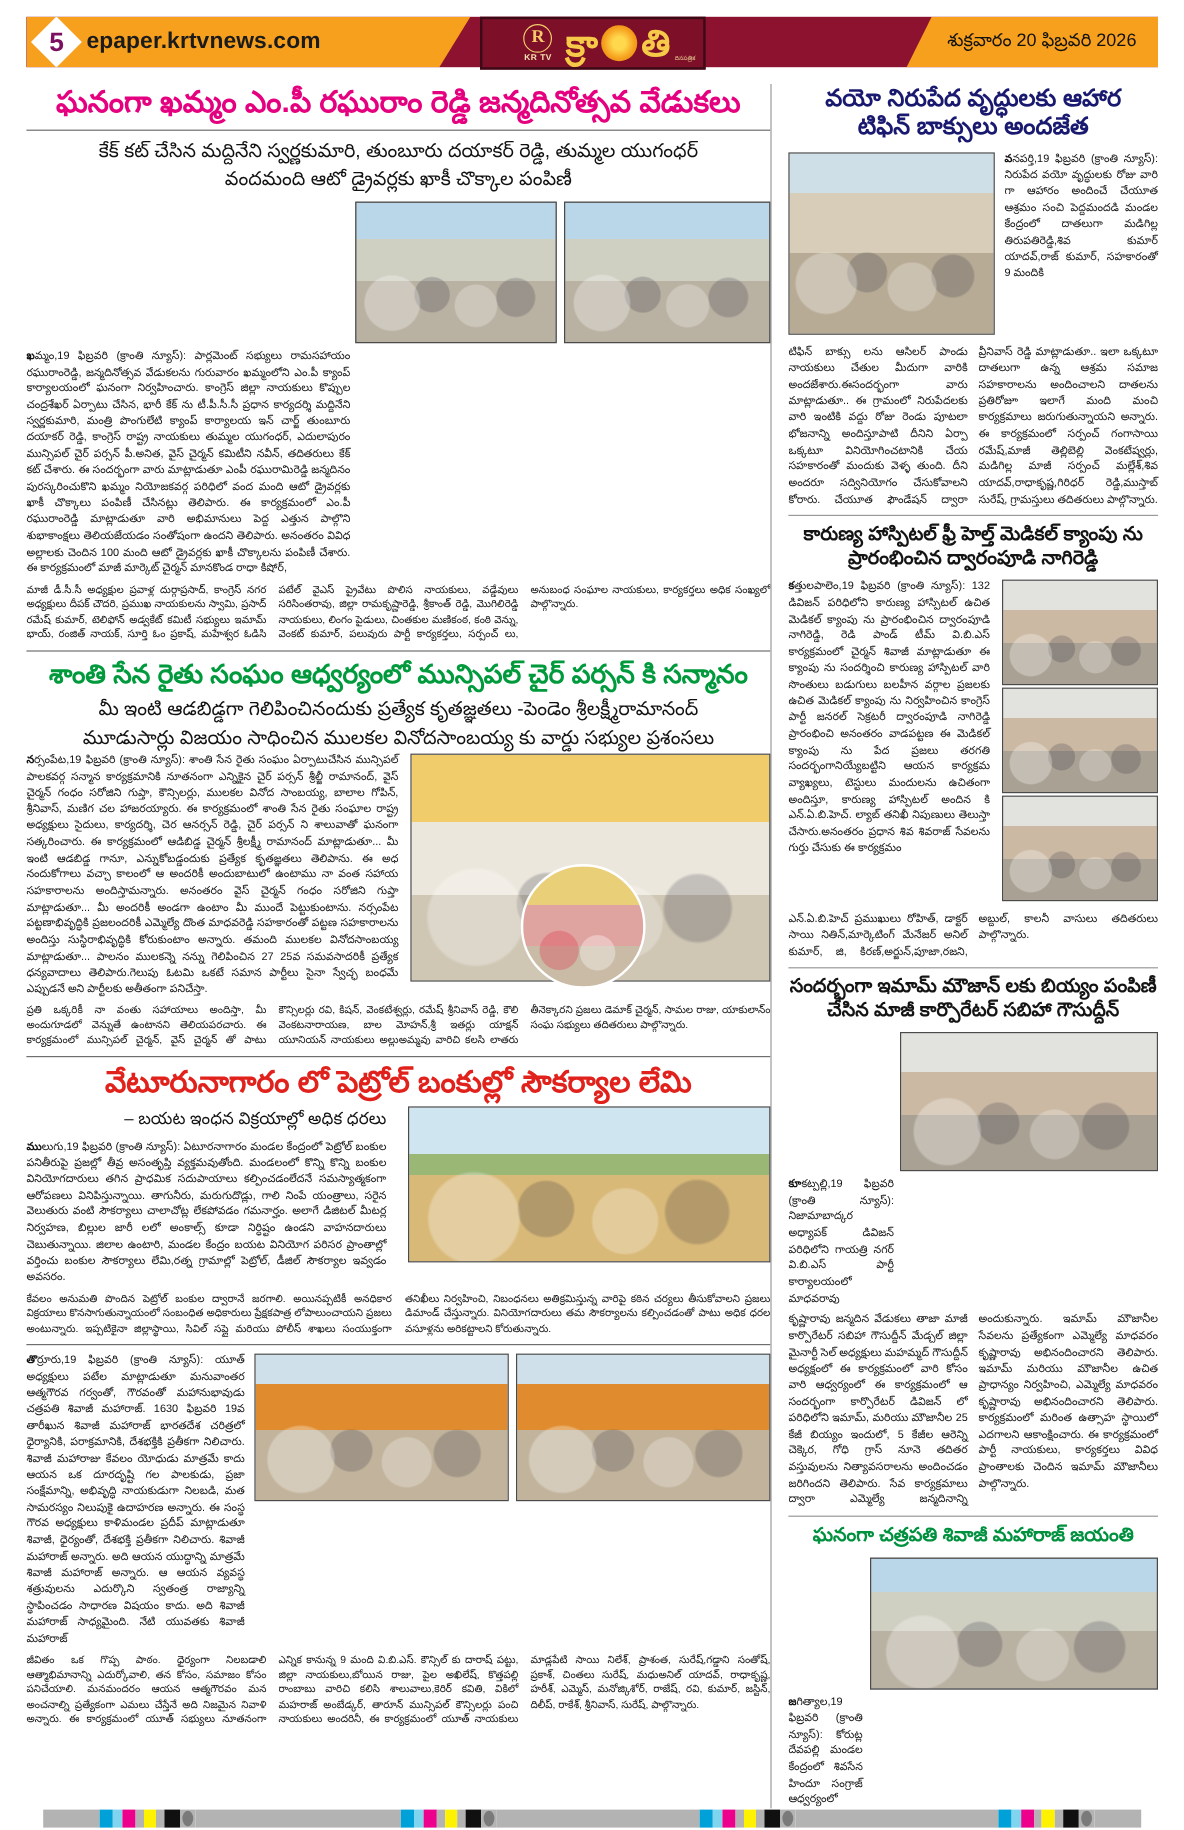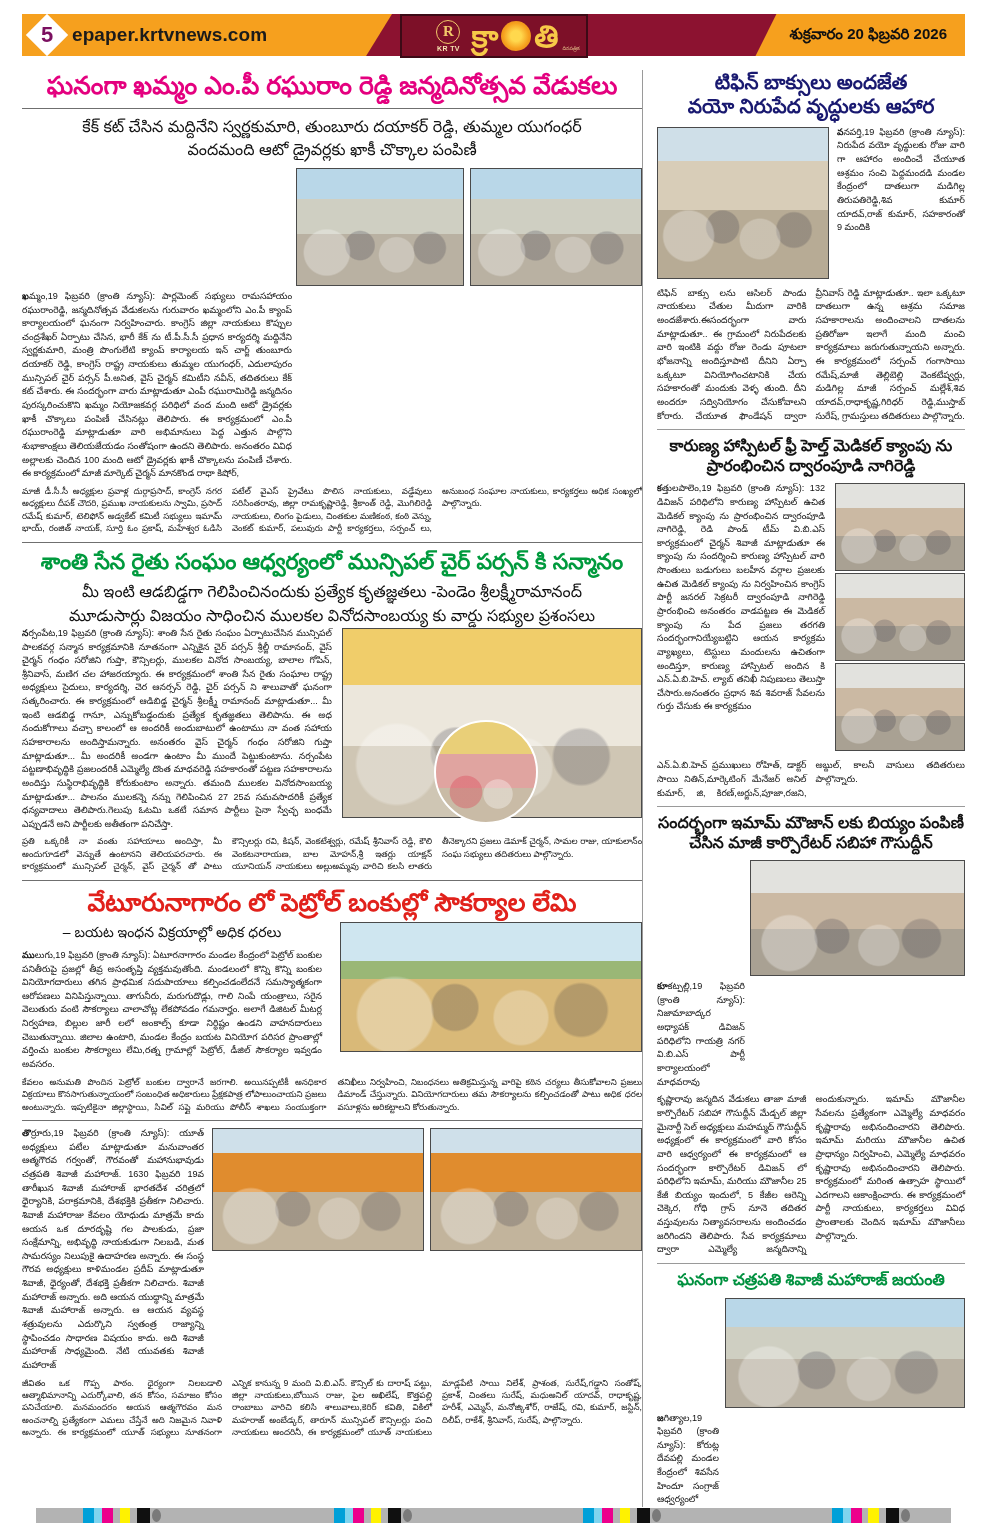--- a/index.html
+++ b/index.html
@@ -64,38 +64,38 @@
     background: radial-gradient(circle, #ffd84d 25%, #f6a01e 60%, #e07c10 100%);
     flex: none;
   }
   .logo-sub { color:#e8c98f; font-size:5px; position:absolute; right:6px; bottom:4px;}
   .mh-right {
     position: absolute; right: 22px; top: 0; height: 42px; padding: 0 18px 0 34px;
     background: #f6a01e;
     clip-path: polygon(10% 0, 100% 0, 100% 100%, 0 100%);
     display: flex; align-items: center;
   }
-  .mh-date { color:#111; font-weight: bold; font-size: 15px; white-space: nowrap; }
+  .mh-date { color:#111; font-weight: normal; font-size: 15px; white-space: nowrap; }
 
   
   .body-wrap { position: relative; padding: 6px 22px 0 22px; display: flex; gap: 0; }
   .col-left { width: 620px; flex: none; }
   .col-right { width: 323px; flex: none; padding-left: 14px; border-left: 1px solid #9a9a9a; }
 
   
   .hl { text-align: center; font-weight: bold; line-height: 1.22; }
   .hl-pink   { color: #e4007f; font-size: 25px; }
   .hl-green  { color: #009a3d; font-size: 22px; }
   .hl-red    { color: #e1211b; font-size: 25px; }
   .hl-red-sm { color: #e1211b; font-size: 19px; }
   .hl-navy   { color: #191970; font-size: 20px; }
   .hl-black  { color: #141414; font-size: 16px; }
   .hl-green-sm { color:#00913f; font-size:16px;}
   .sub { text-align: center; color:#111; font-size: 16px; line-height: 1.45; font-weight: normal; }
-  .sub-sm { text-align:center; color:#111; font-size: 14px; line-height:1.4; }
+  .sub-sm { text-align:right; color:#111; font-size: 14px; line-height:1.4; }
   .rule { border-top: 1px solid #6f6f6f; margin: 7px 0 6px 0; }
   .rule-thin { border-top: 1px solid #9a9a9a; margin: 6px 0; }
 
   
   .txt {
     font-size: 9.1px; line-height: 1.5; color: #111; text-align: justify;
     font-family: "Liberation Sans", sans-serif; hyphens: none;
   }
   .txt.lead::first-letter { font-weight: bold; }
   .cols2 { column-count: 2; column-gap: 11px; }
@@ -264,22 +264,22 @@
           <div class="txt lead" style="width:182px;float:left;">తొర్రూరు,19 ఫిబ్రవరి (క్రాంతి న్యూస్): యూత్ అధ్యక్షులు పటేల మాట్లాడుతూ మనువాంతర ఆత్మగౌరవ గర్వంతో, గౌరవంతో మహానుభావుడు చత్రపతి శివాజీ మహారాజ్. 1630 ఫిబ్రవరి 19వ తారీఖున శివాజీ మహారాజ్ భారతదేశ చరిత్రలో ధైర్యానికి, పరాక్రమానికి, దేశభక్తికి ప్రతీకగా నిలిచారు. శివాజీ మహారాజు కేవలం యోధుడు మాత్రమే కాదు ఆయన ఒక దూరదృష్టి గల పాలకుడు, ప్రజా సంక్షేమాన్ని, అభివృద్ధి నాయకుడుగా నిలబడి, మత సామరస్యం నిలుపుకై ఉదాహరణ అన్నారు. ఈ సంస్థ గౌరవ అధ్యక్షులు కాళిమండల ప్రదీప్ మాట్లాడుతూ శివాజీ, ధైర్యంతో, దేశభక్తి ప్రతీకగా నిలిచారు. శివాజీ మహారాజ్ అన్నారు. అది ఆయన యుద్ధాన్ని మాత్రమే శివాజీ మహారాజ్ అన్నారు. ఆ ఆయన వ్యవస్థ శత్రువులను ఎదుర్కొని స్వతంత్ర రాజ్యాన్ని స్థాపించడం సాధారణ విషయం కాదు. అది శివాజీ మహారాజ్ సాధ్యమైంది. నేటి యువతకు శివాజీ మహారాజ్</div>
         </div>
         <div class="cap cols3" style="margin-top:4px;">జీవితం ఒక గొప్ప పాఠం. ధైర్యంగా నిలబడాలి ఆత్మాభిమానాన్ని ఎదుర్కోవాలి, తన కోసం, సమాజం కోసం పనిచేయాలి. మనమందరం ఆయన ఆత్మగౌరవం మన అంచనాల్ని ప్రత్యేకంగా ఎమలు చేస్తేనే అది నిజమైన నివాళి అన్నారు. ఈ కార్యక్రమంలో యూత్ సభ్యులు నూతనంగా ఎన్నిక కానున్న 9 మంది వి.బి.ఎస్. కౌన్సిల్ కు దారాష్ పట్టు, జిల్లా నాయకులు,బోయిన రాజు, పైల అఖిలేష్, కొత్తపల్లి రాంబాబు వారిచి కలిసి శాలువాలు,కెరిర్ కవితి, వికిలో మహరాజ్ అంబేడ్కర్, తారూన్ మున్సిపల్ కౌన్సిలర్లు పంచి నాయకులు అందరినీ, ఈ కార్యక్రమంలో యూత్ నాయకులు మాడ్లపేటి సాయి నిలేశ్, ప్రాశంత, సురేష్,గడ్డాని సంతోష్, ప్రకాశ్, చింతలు సురేష్, మధుఅనిల్ యాదవ్, రాధాకృష్ణ, హరీశ్, ఎమ్మెస్, మనోజ్కిశోర్, రాజేష్, రవి, కుమార్, జస్టిన్, దిలీప్, రాకేశ్, శ్రీనివాస్, సురేష్, పాల్గొన్నారు.</div>
       </div>
 
     </div>
 
     <div class="col-right">
 
       <div>
+        <div class="hl hl-navy">వయో నిరుపేద వృద్ధులకు ఆహార</div>
         <div class="hl hl-navy">టిఫిన్ బాక్సులు అందజేత</div>
-        <div class="hl hl-navy">వయో నిరుపేద వృద్ధులకు ఆహార</div>
 
         <div class="clearfix" style="margin-top:7px;">
           <div class="fl-left">
             <div class="ph ph-street" style="width:172px;height:152px;"></div>
           </div>
           <div class="txt lead">వనపర్తి,19 ఫిబ్రవరి (క్రాంతి న్యూస్): నిరుపేద వయో వృద్ధులకు రోజు వారి గా ఆహారం అందించే చేయూత ఆశ్రమం సంచి పెద్దమందడి మండల కేంద్రంలో దాతలుగా మడిగిల్ల తిరుపతిరెడ్డి,శివ కుమార్ యాదవ్,రాజ్ కుమార్, సహకారంతో 9 మందికి</div>
         </div>
         <div class="txt cols2r" style="margin-top:4px;">టిఫిన్ బాక్సు లను ఆసిలర్ పాండు నాయకులు చేతుల మీదుగా వారికి అందజేశారు.ఈసందర్భంగా వారు మాట్లాడుతూ.. ఈ గ్రామంలో నిరుపేదలకు వారి ఇంటికి వద్దు రోజు రెండు పూటలా భోజనాన్ని అందిస్తూపాటి దీనిని ఏర్పా ఒక్కటూ వినియోగించటానికి చేయ సహకారంతో మందుకు వెళ్ళ తుంది. దీని అందరూ సద్వినియోగం చేసుకోవాలని కోరారు. చేయూత ఫౌండేషన్ ద్వారా వ్రీనివాస్ రెడ్డి మాట్లాడుతూ.. ఇలా ఒక్కటూ దాతలుగా ఉన్న ఆశ్రమ సమాజ సహకారాలను అందించాలని దాతలను ప్రతిరోజూ ఇలాగే మంది మంచి కార్యక్రమాలు జరుగుతున్నాయని అన్నారు. ఈ కార్యక్రమంలో సర్పంచ్ గంగాసాయి రమేష్,మాజీ తెల్లిబెల్లి వెంకటేష్వర్లు, మడిగిల్ల మాజీ సర్పంచ్ మల్లేశ్,శివ యాదవ్,రాధాకృష్ణ,గిరిధర్ రెడ్డి,ముస్తాబ్ సురేష్, గ్రామస్తులు తదితరులు పాల్గొన్నారు.</div>
       </div>
 

